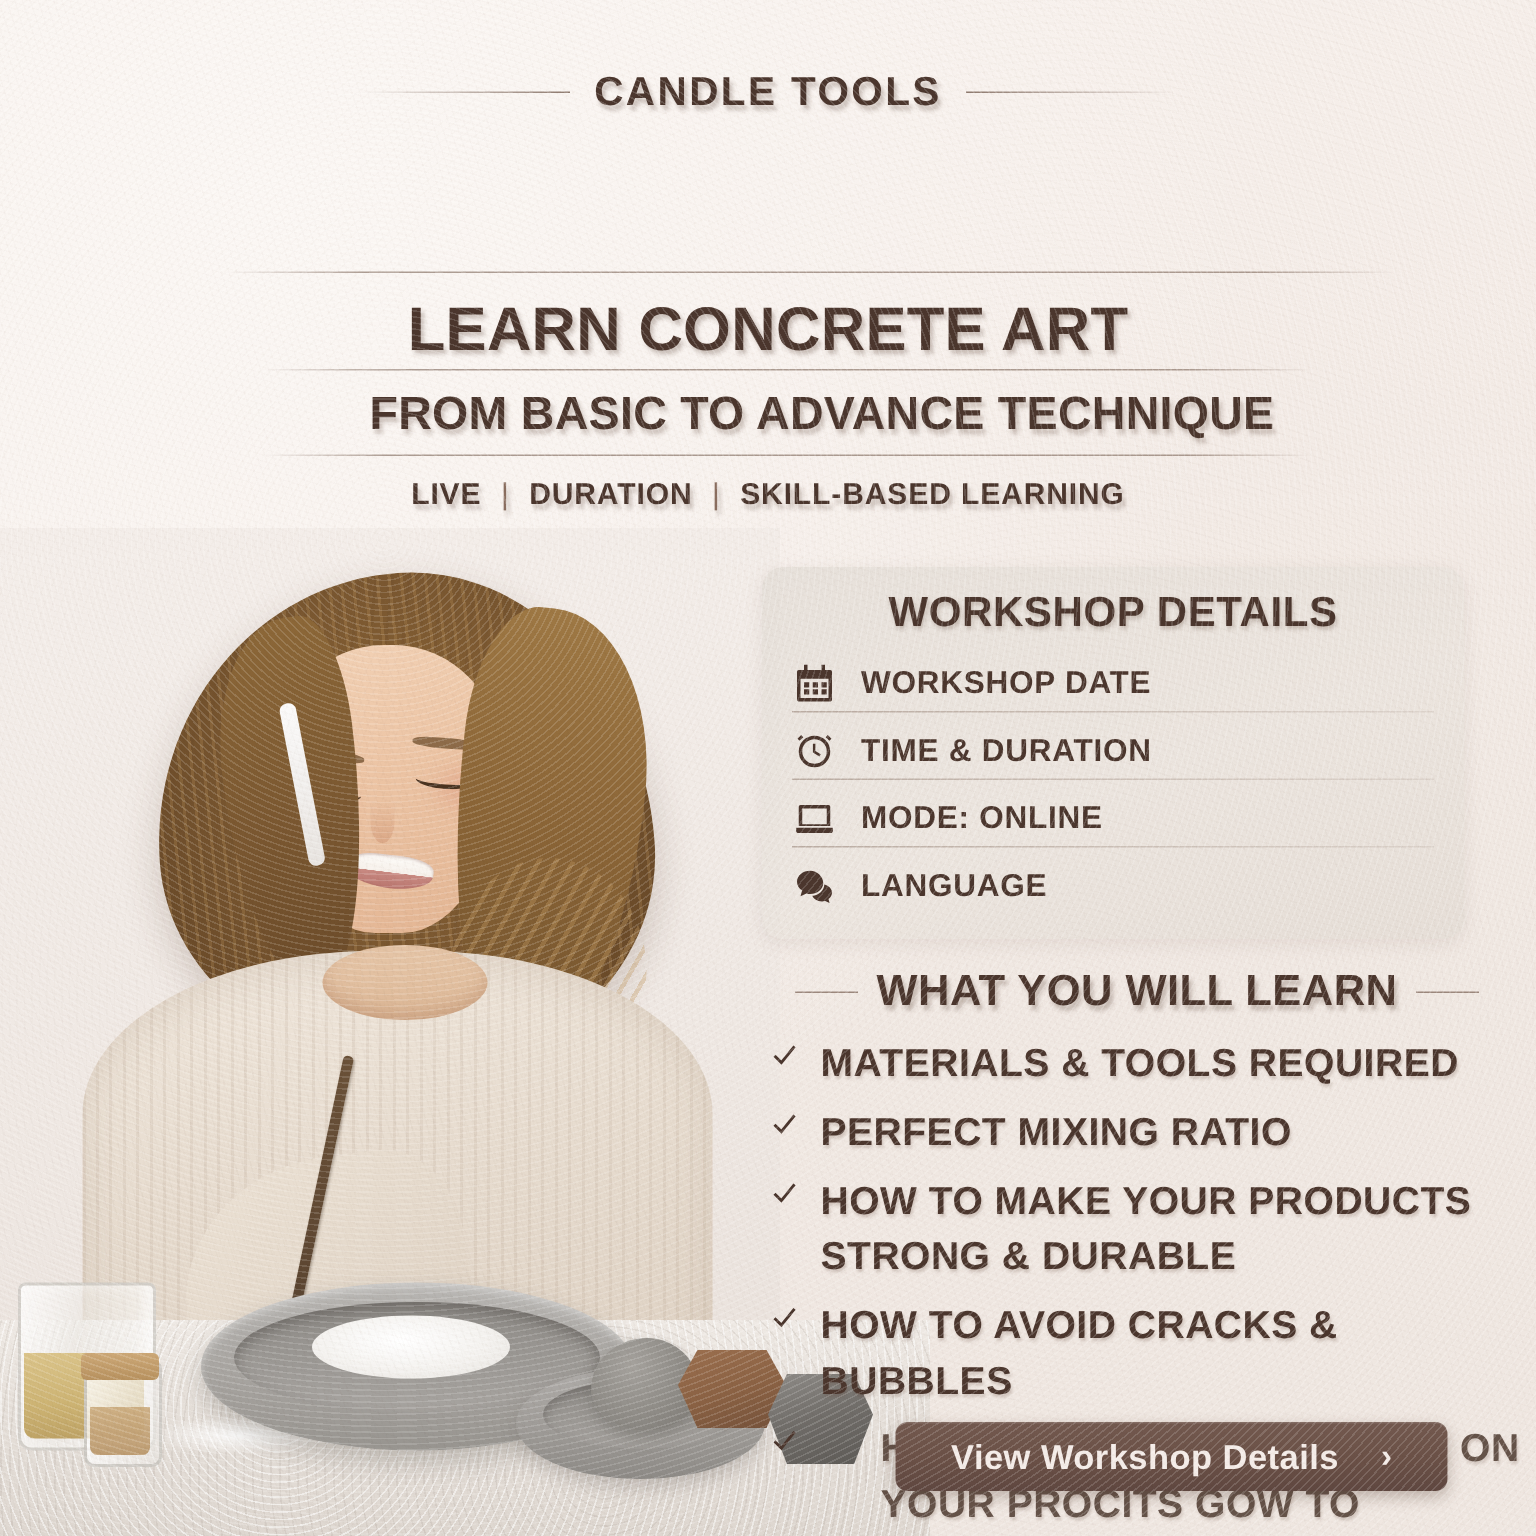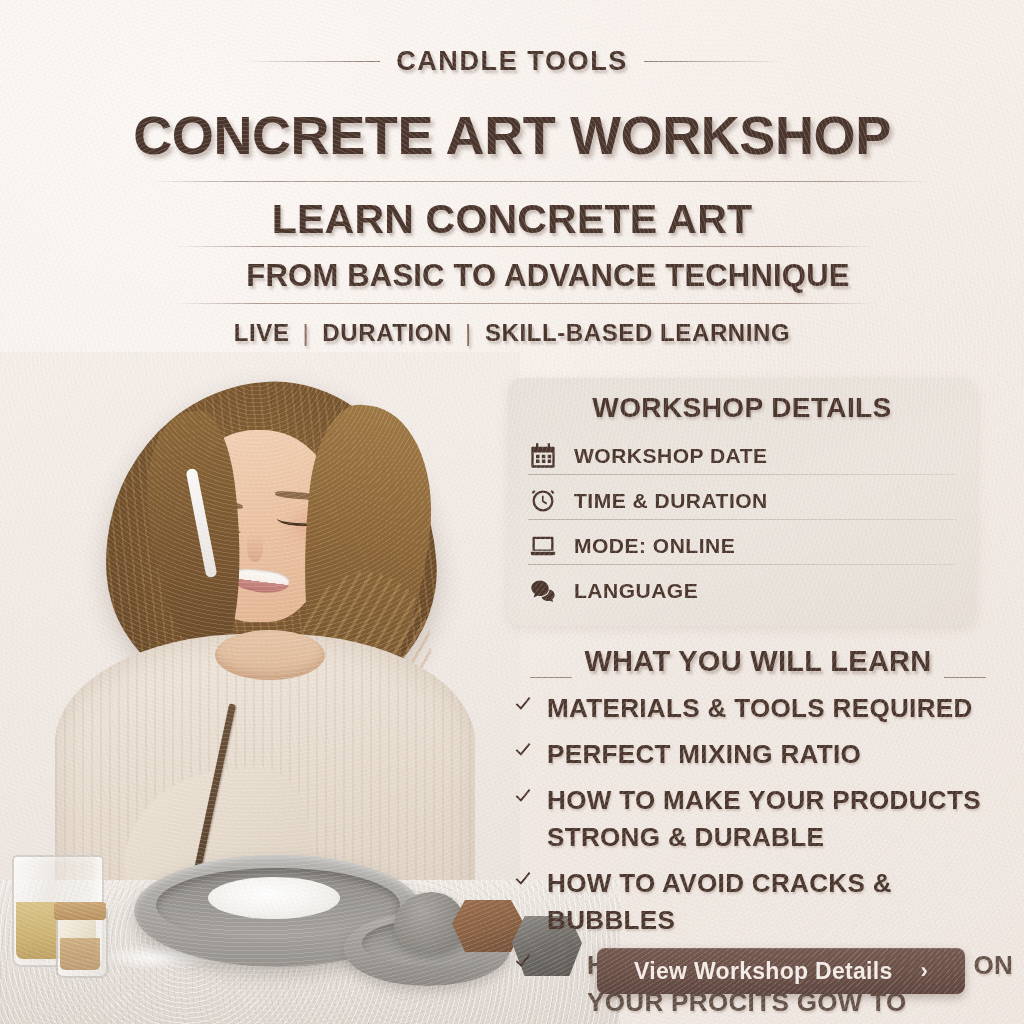--- a/index.html
+++ b/index.html
@@ -67,21 +67,21 @@
   }
   #title-tag{
     position:absolute;top:258px;left:0;width:1024px;text-align:center;
     font-size:31px;font-weight:800;letter-spacing:.2px;
     text-shadow:2px 3px 3px rgba(90,65,52,.28);
     margin-left:36px;
   }
   #feature-row{
     position:absolute;top:319px;left:0;width:1024px;
     display:flex;align-items:center;justify-content:center;gap:13px;
-    font-size:24px;font-weight:700;letter-spacing:.6px;
+    font-size:20px;font-weight:700;letter-spacing:.6px;
   }
   #feature-row .sep{color:#8a6e5f;font-weight:400;}
 
   
   #photo{
     position:absolute;left:0;top:352px;width:520px;height:672px;overflow:hidden;
   }
   #photo .backdrop{
     position:absolute;inset:0;
     background:linear-gradient(170deg,#f4eeea 0%,#efe8e3 55%,#e8e0da 100%);
@@ -299,21 +299,21 @@
     position:absolute;left:528px;width:428px;height:1px;
     background:linear-gradient(90deg,rgba(120,95,80,.42),rgba(120,95,80,.12));
   }
   #div-0{top:474px;}
   #div-1{top:519px;}
   #div-2{top:564px;}
 
   
   #learn-head{
     position:absolute;top:645px;left:498px;width:520px;
-    display:flex;align-items:flex-end;justify-content:center;gap:12px;
+    display:flex;align-items:center;justify-content:center;gap:12px;
   }
   #learn-head .rule{height:1px;width:42px;background:rgba(110,85,70,.65);}
   #learn-title{
     font-size:29px;font-weight:800;letter-spacing:.3px;white-space:nowrap;
     text-shadow:2px 3px 3px rgba(90,65,52,.30);
   }
   #learn-list{position:absolute;left:512px;top:690px;width:512px;}
   .learn-item{display:flex;align-items:flex-start;gap:13px;margin-bottom:9px;}
   .learn-item .chk{
     flex:0 0 22px;width:22px;height:22px;margin-top:2px;
@@ -389,21 +389,20 @@
   <div id="ball"></div>
   <div class="hexblock" id="block-brown"></div>
   <div class="hexblock" id="block-gray"></div>
 
   <div id="eyebrow-row">
     <span class="rule"></span>
     <span id="eyebrow" class="txt shadowed">CANDLE TOOLS</span>
     <span class="rule right"></span>
   </div>
 
-  <div id="title-main" class="txt">CONCRETE ART WORKSHOP</div>
 
   <div class="hrule" id="rule-1"></div>
   <div id="title-sub" class="txt">LEARN CONCRETE ART</div>
   <div class="hrule" id="rule-2"></div>
   <div id="title-tag" class="txt">FROM BASIC TO ADVANCE TECHNIQUE</div>
   <div class="hrule" id="rule-3"></div>
 
   <div id="feature-row" class="txt shadowed">
     <span>LIVE</span>
     <span class="sep">|</span>

